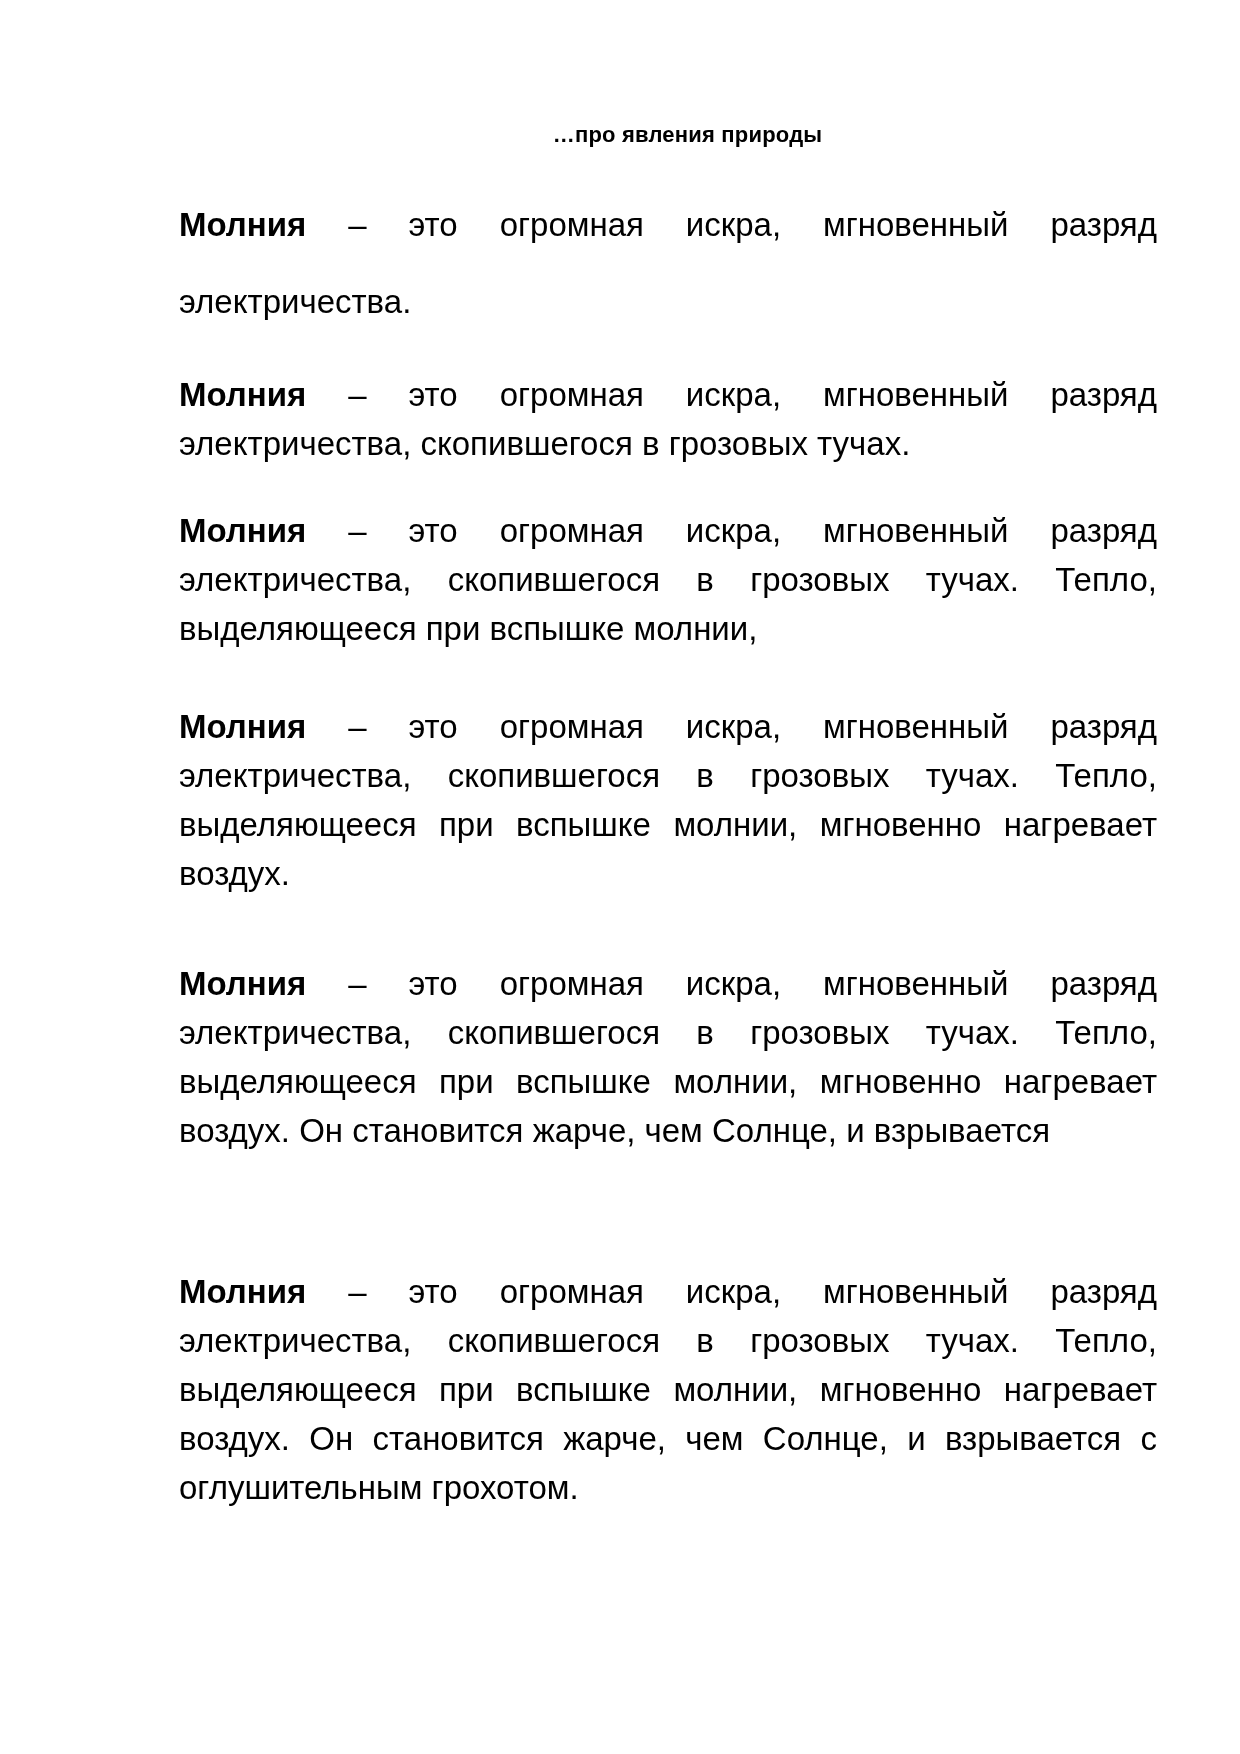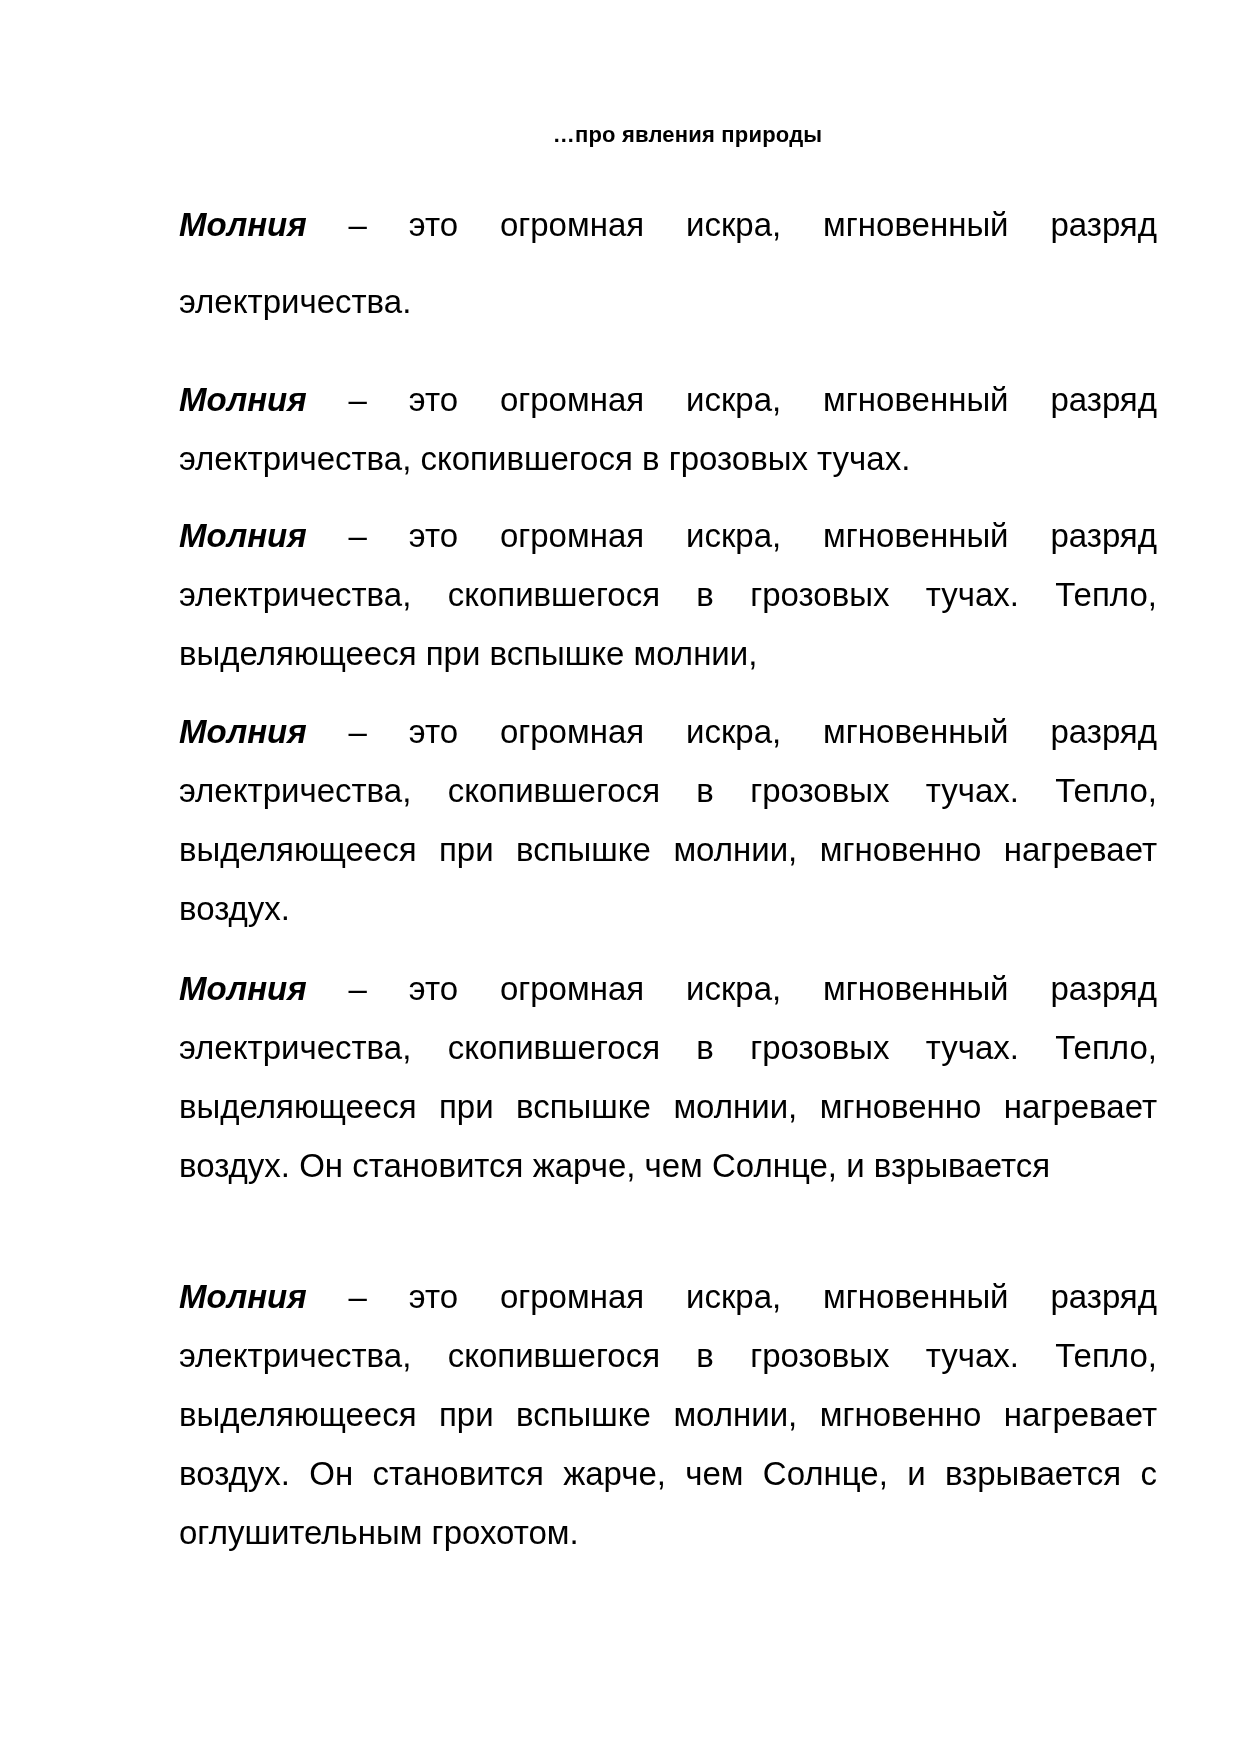--- a/index.html
+++ b/index.html
@@ -1,22 +1,22 @@
 <!DOCTYPE html>
 <html><head>
   <meta charset="utf-8">
   <style>
     html, body { margin: 0; padding: 0; background: #ffffff; }
     body { width: 1240px; height: 1754px; position: relative; overflow: hidden;
       font-family: "Liberation Sans", sans-serif; color: #000; }
     .title { position: absolute; top: 122px; left: 0; width: 1375px; text-align: center;
       font-weight: bold; font-size: 22px; letter-spacing: 0.2px; }
     .para { position: absolute; left: 179px; width: 978px; font-size: 33px;
-      line-height: 59px; text-align: justify; text-align-last: left; }
-    .para .lead { font-weight: bold; font-style: italic; }
+      line-height: 49px; text-align: justify; text-align-last: left; }
+    .para .lead { font-weight: bold; }
     .u { text-decoration-thickness: 3px; text-underline-offset: 6px; }
     .p1 { line-height: 77px; }
   </style>
 </head>
 <body>
 
 <div class="title">…про явления природы</div>
 
 <p class="para p1" style="top:186px;margin:0;"><span class="lead">Молния</span><span> – это огром</span><span class="u">ная</span><span> искра, мгнове</span><span class="u">нный</span><span> разряд электри</span><span class="u">чества</span><span>.</span></p>
 <p class="para" style="top:370px;margin:0;"><span class="lead">Молния</span><span> – это огром</span><span class="u">ная</span><span> искра, мгнове</span><span class="u">нный</span><span> разряд электри</span><span class="u">чества</span><span>, скопивш</span><span class="u">егося</span><span> в  грозов</span><span class="u">ых</span><span> туч</span><span class="u">ах</span><span>.</span></p>

